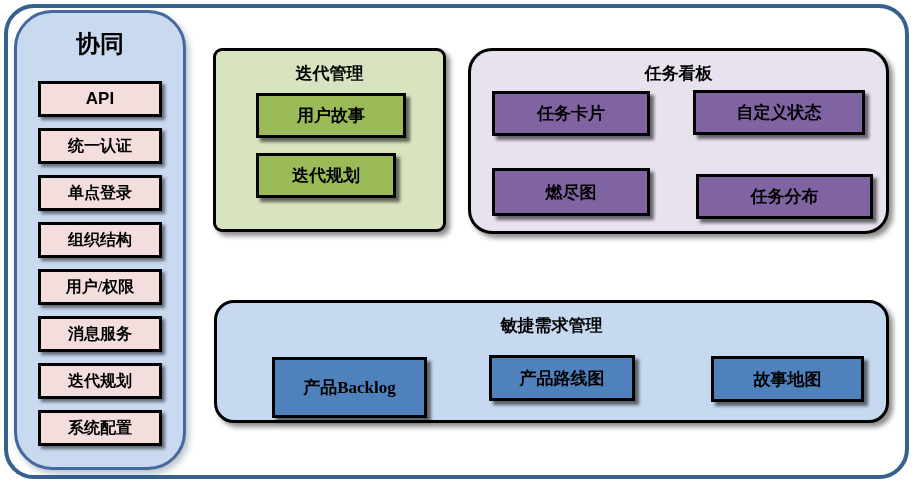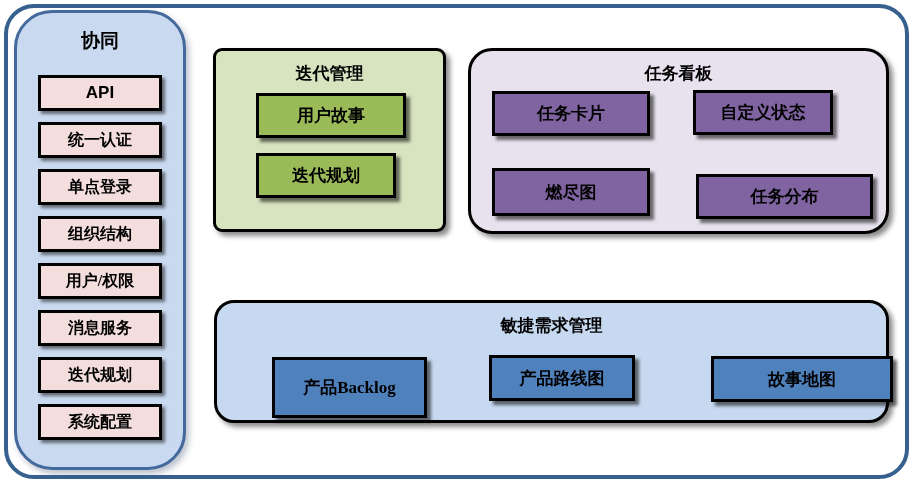--- a/index.html
+++ b/index.html
@@ -28,21 +28,21 @@
     width: 172px; height: 460px;
     background: var(--sidebar-fill, #c9d9ef);
     border: 3px solid var(--sidebar-border, #44699d);
     border-radius: 38px;
     box-sizing: border-box;
     box-shadow: 3px 4px 6px rgba(60, 80, 110, 0.35);
   }
   .sidebar-title {
     text-align: center;
     font-weight: bold;
-    font-size: 19px;
+    font-size: 24px;
     margin-top: 15px;
   }
   .sidebar-items {
     display: flex;
     flex-direction: column;
     align-items: center;
     gap: 11px;
     margin-top: 21px;
   }
   .s-box {
@@ -105,27 +105,27 @@
     white-space: nowrap;
   }
   .g-box { background: var(--iteration-item-fill, #9bbb59); }
   .p-box { background: var(--kanban-item-fill, #8064a2); }
   .b-box { background: var(--requirements-item-fill, #4f81bd); }
   
   .box-user-story       { left: 40px;  top: 42px;  width: 150px; height: 45px; }
   .box-iter-plan        { left: 40px;  top: 102px; width: 140px; height: 45px; }
   
   .box-task-card        { left: 21px;  top: 40px;  width: 158px; height: 45px; }
-  .box-custom-status    { left: 222px; top: 39px;  width: 140px; height: 45px; }
+  .box-custom-status    { left: 222px; top: 39px;  width: 172px; height: 45px; }
   .box-burndown         { left: 21px;  top: 117px; width: 158px; height: 48px; }
   .box-task-dist        { left: 225px; top: 123px; width: 177px; height: 45px; }
   
   .box-backlog          { left: 55px;  top: 54px;  width: 155px; height: 61px; }
   .box-roadmap          { left: 272px; top: 52px;  width: 146px; height: 46px; }
-  .box-story-map        { left: 494px; top: 53px;  width: 182px; height: 46px; }
+  .box-story-map        { left: 494px; top: 53px;  width: 153px; height: 46px; }
 </style>
 </head>
 <body>
 
 <div class="stage">
   <div class="frame"></div>
 
   <div class="sidebar">
     <div class="sidebar-title">协同</div>
     <div class="sidebar-items">

